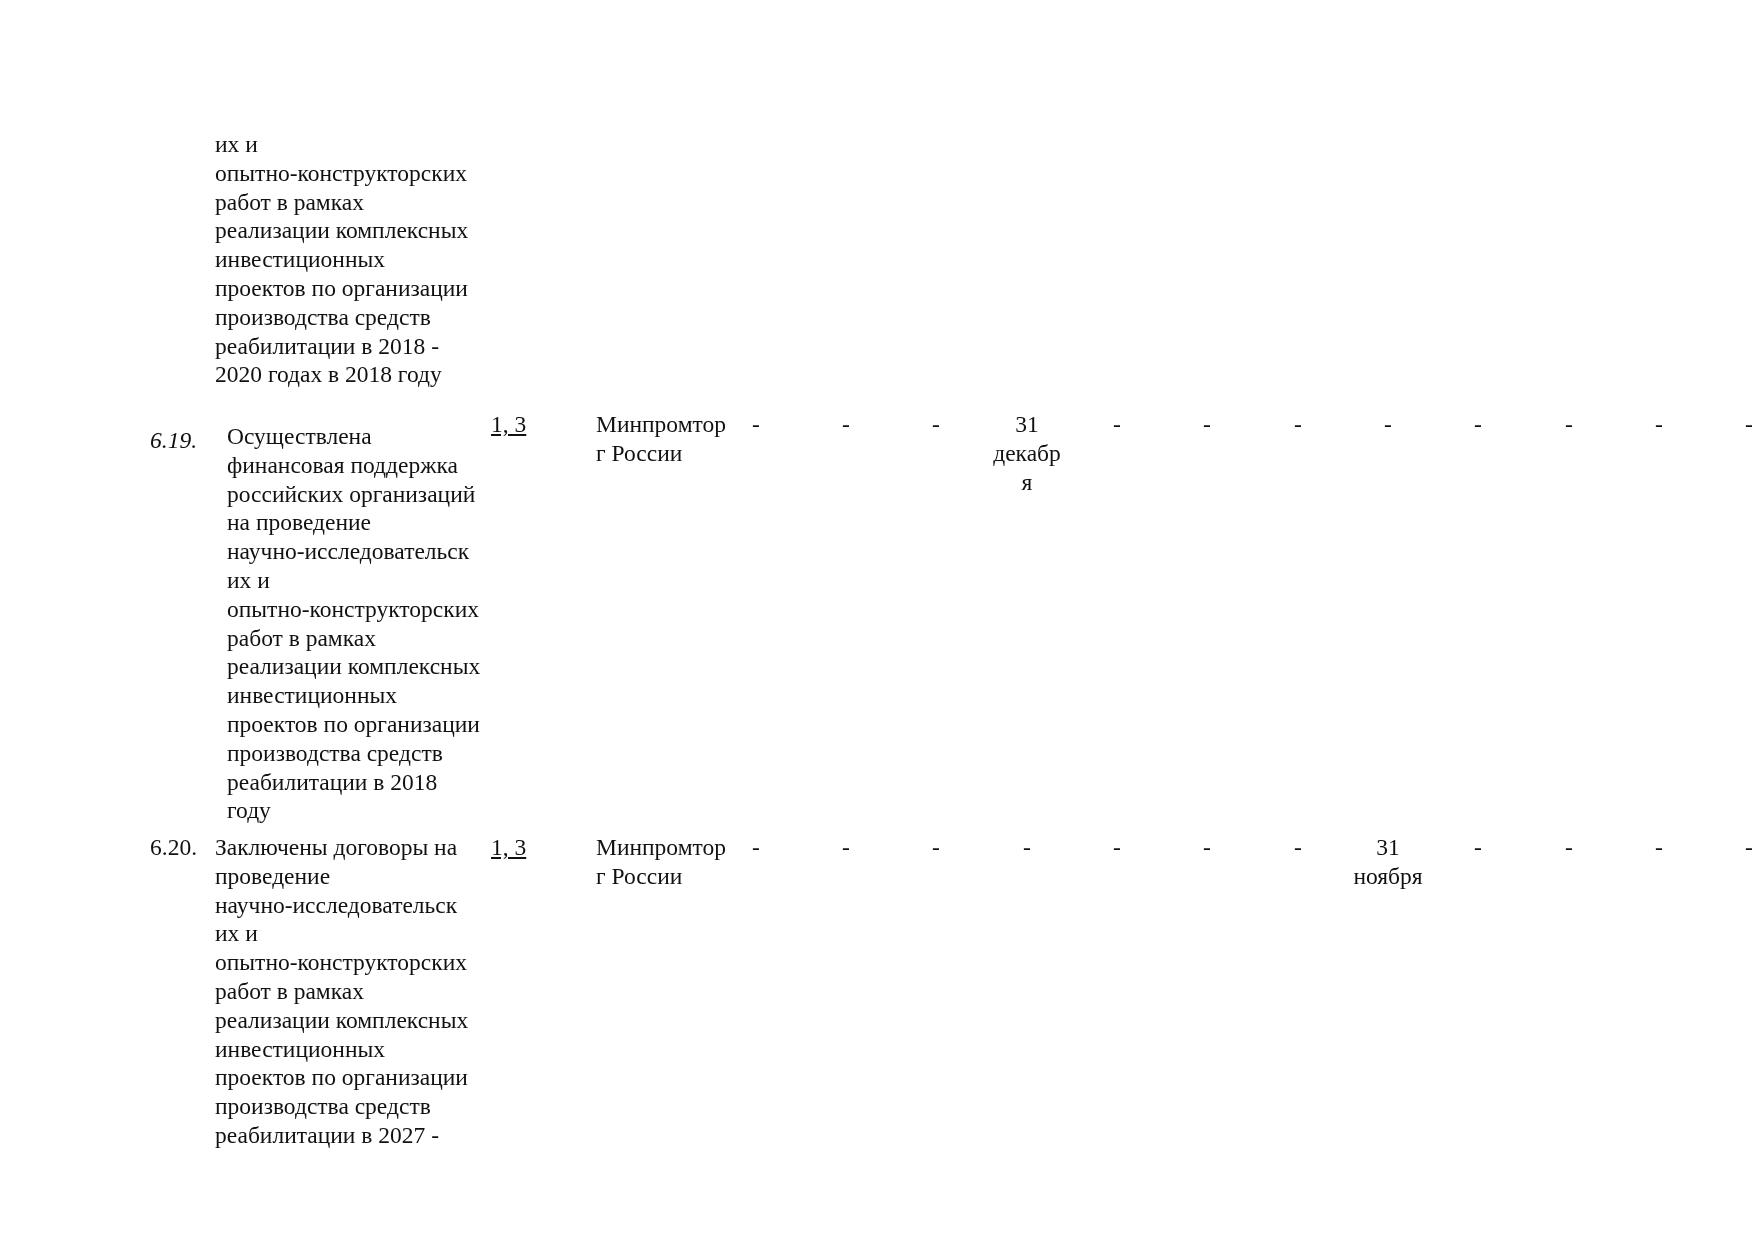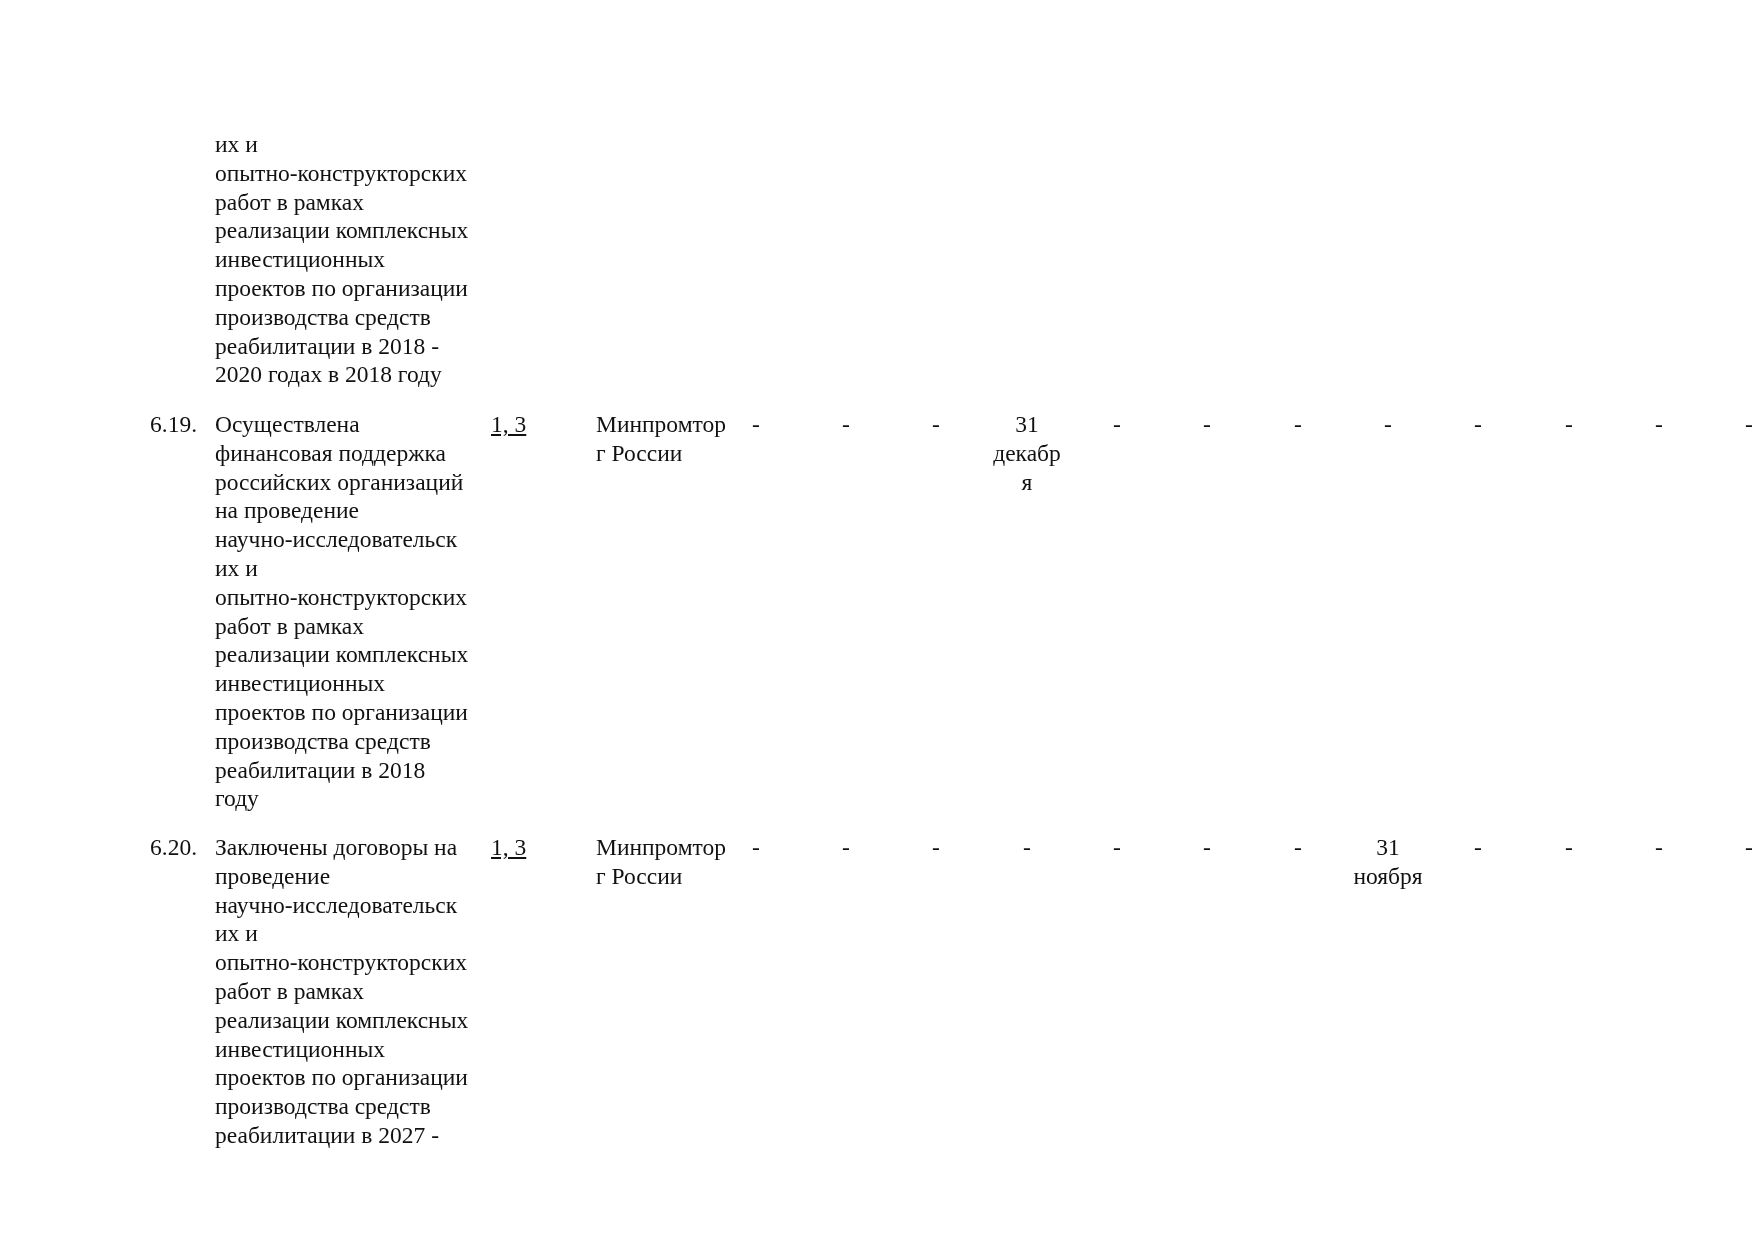--- a/index.html
+++ b/index.html
@@ -27,22 +27,22 @@
 работ в рамках
 реализации комплексных
 инвестиционных
 проектов по организации
 производства средств
 реабилитации в 2018 -
 2020 годах в 2018 году</div>
   </div>
 
   <div class="block" style="top:410px;">
-    <div class="num" style="top:0;">6.19.</div>
-    <div class="desc" style="top:0;">Осуществлена
+    <div class="num" style="top:16px;font-style:italic;">6.19.</div>
+    <div class="desc" style="top:12px;margin-left:12px;">Осуществлена
 финансовая поддержка
 российских организаций
 на проведение
 научно-исследовательск
 их и
 опытно-конструкторских
 работ в рамках
 реализации комплексных
 инвестиционных
 проектов по организации

